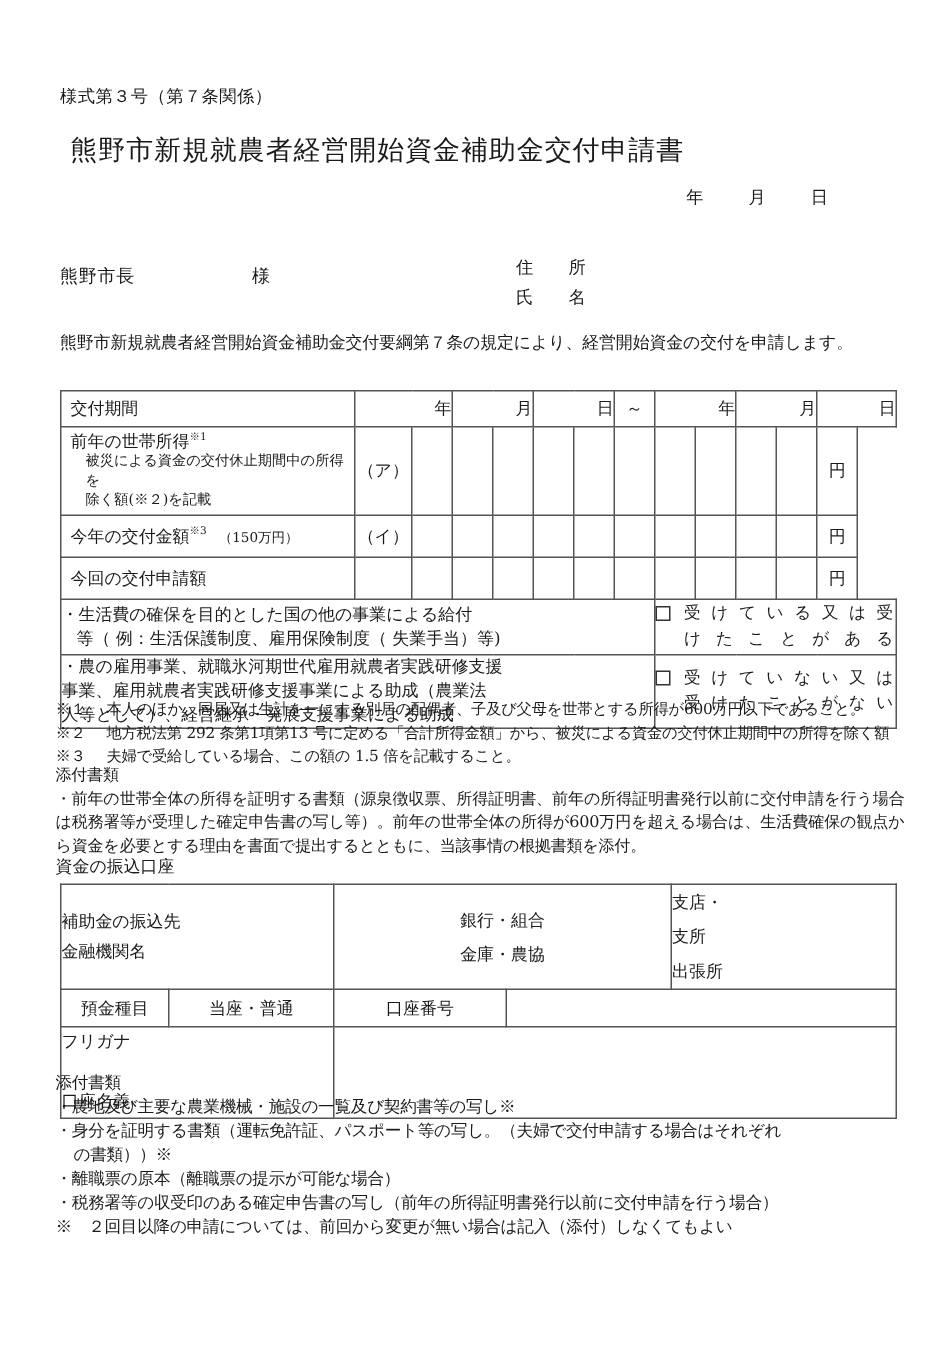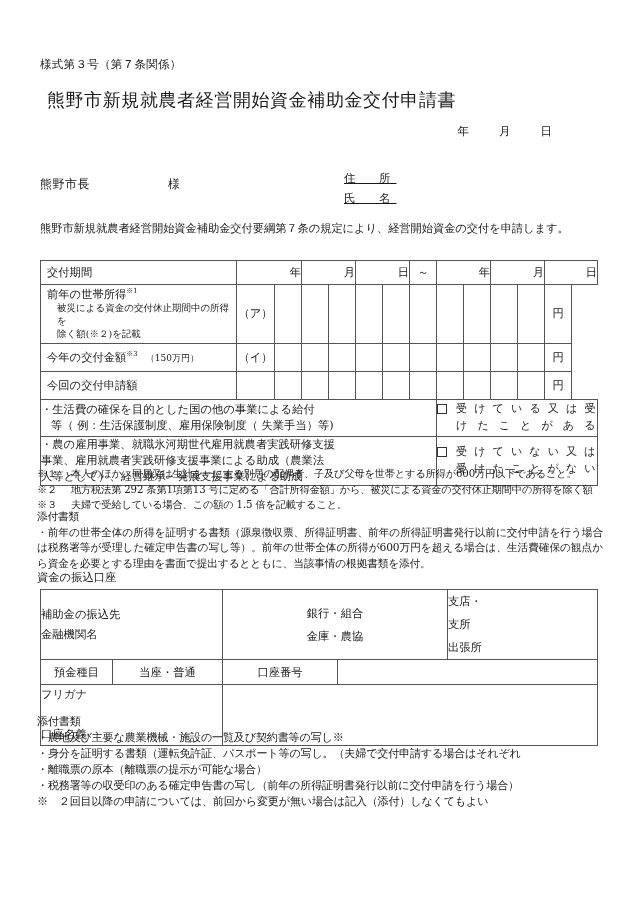--- a/index.html
+++ b/index.html
@@ -75,21 +75,20 @@
   .addressee .sama {
     display: inline-block;
     margin-left: 78px;
   }
 
   .applicant {
     position: absolute;
     left: 344px; top: 168px;
     font-size: 11.5px;
     line-height: 1.78;
-    text-decoration: underline;
   }
   .applicant div span { letter-spacing: 6px; }
 
   .intro {
     position: absolute;
     left: 40px; top: 221px;
     width: 556px;
     font-size: 11.3px;
     letter-spacing: -0.1px;
     white-space: nowrap;
@@ -428,18 +427,19 @@
       </td>
       <td colspan="3"></td>
     </tr>
   </tbody>
     </table>
 
   <div class="attach2">
     <span class="hd">添付書類</span>
     <span class="li">・農地及び主要な農業機械・施設の一覧及び契約書等の写し※</span>
     <span class="li">・身分を証明する書類（運転免許証、パスポート等の写し。（夫婦で交付申請する場合はそれぞれ</span>
+    <span class="cont">の書類））※</span>
     <span class="li">・離職票の原本（離職票の提示が可能な場合）</span>
     <span class="li">・税務署等の収受印のある確定申告書の写し（前年の所得証明書発行以前に交付申請を行う場合）</span>
     <span class="li">※　２回目以降の申請については、前回から変更が無い場合は記入（添付）しなくてもよい</span>
   </div>
 
 </div>
 
 </body></html>

